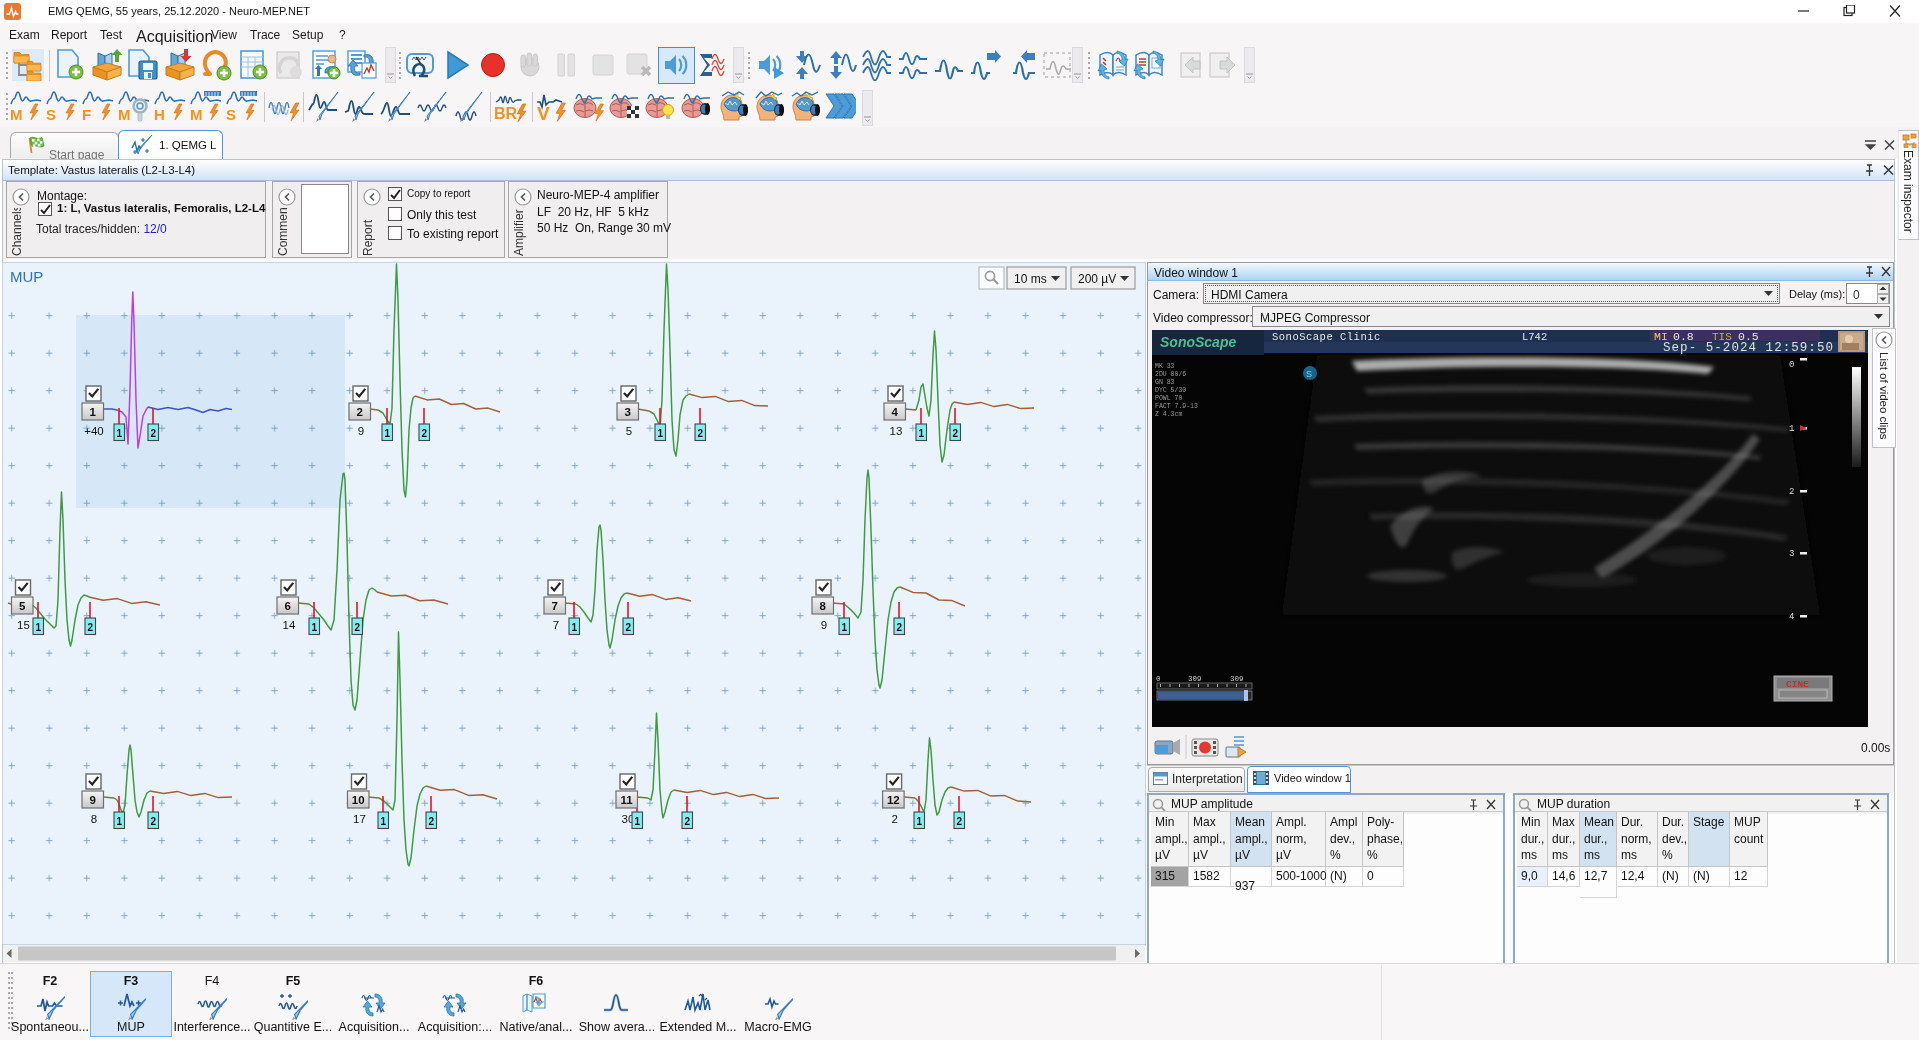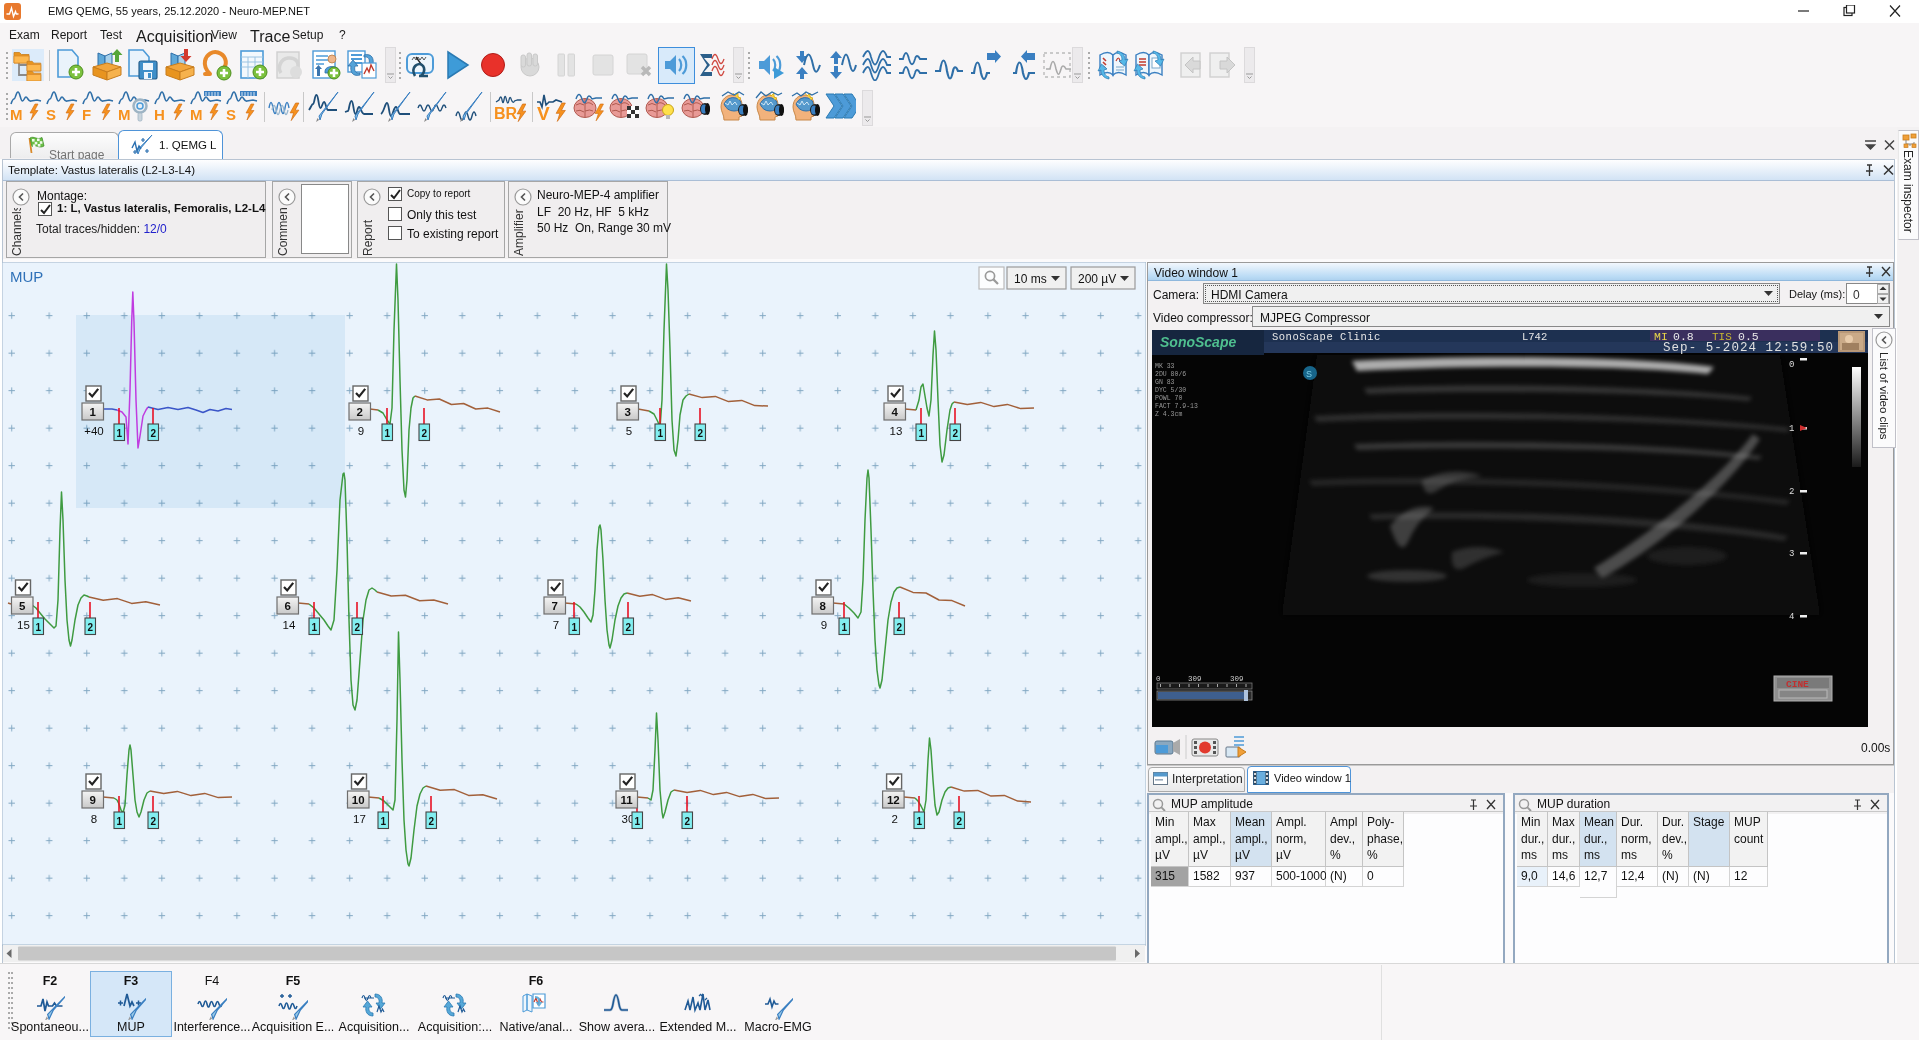--- a/index.html
+++ b/index.html
@@ -20,21 +20,21 @@
  <rect x="46" y="2.5" width="8" height="8" fill="none" stroke="#222" stroke-width="1.2"></rect>
  <rect x="48.5" y="0" width="8" height="8" fill="#fff" stroke="#222" stroke-width="1.2"></rect>
  <path d="M92 0.5 L102 11.5 M102 0.5 L92 11.5" stroke="#222" stroke-width="1.2"></path>
 </svg>
 <div class="abs" style="left:0;top:23px;width:1919px;height:22px;background:#f7f5f6"></div>
 <div class="t" style="left:9px;top:28px;font-size:12px;color:#1a1a1a">Exam</div>
 <div class="t" style="left:51px;top:28px;font-size:12px;color:#1a1a1a">Report</div>
 <div class="t" style="left:100px;top:28px;font-size:12px;color:#1a1a1a">Test</div>
 <div class="t" style="left:136px;top:28px;font-size:16px;color:#1a1a1a">Acquisition</div>
 <div class="t" style="left:211px;top:28px;font-size:12px;color:#1a1a1a">View</div>
-<div class="t" style="left:250px;top:28px;font-size:16px;color:#1a1a1a">Trace</div>
+<div class="t" style="left:250px;top:28px;font-size:12px;color:#1a1a1a">Trace</div>
 <div class="t" style="left:292px;top:28px;font-size:12px;color:#1a1a1a">Setup</div>
 <div class="t" style="left:339px;top:28px;font-size:12px;color:#1a1a1a">?</div>
 <div class="abs" style="left:0;top:45px;width:1919px;height:41px;background:#f7f5f6"></div>
 <div class="abs" style="left:0;top:86px;width:1919px;height:41px;background:#f7f5f6"></div>
 <div class="abs" style="left:0;top:127px;width:1919px;height:32px;background:#f4f2f3"></div>
 <div class="abs" style="left:6px;top:52px;width:2px;height:28px;background-image:repeating-linear-gradient(#aaa 0 2px,transparent 2px 5px)"></div>
 <svg class="abs" style="left:12px;top:49px" width="32" height="32" viewBox="0 0 32 32">
     <rect x="-4" y="-4" width="40" height="40" fill="#dcebfa"></rect>
     <rect x="-3" y="-3" width="38" height="38" fill="none" stroke="#3d8edc" stroke-width="2"></rect>
     <path d="M7 13 L7 26 L16 26 M7 16 L16 16" stroke="#8a8a8a" stroke-width="1.8" fill="none"></path>
@@ -873,21 +873,21 @@
   </svg>
 <div class="abs" style="left:1149px;top:811px;width:354px;height:1px;background:#c8c8c8"></div>
 <div class="abs" style="left:1151px;top:812px;width:38px;height:55px;background:#f2f2f2;border-right:1px solid #c4c4c4;border-bottom:1px solid #c4c4c4;font-size:12px;color:#111;padding:2px 0 0 4px;line-height:16.5px">Min<br>ampl.,<br>µV</div>
 <div class="abs" style="left:1189px;top:812px;width:42px;height:55px;background:#f2f2f2;border-right:1px solid #c4c4c4;border-bottom:1px solid #c4c4c4;font-size:12px;color:#111;padding:2px 0 0 4px;line-height:16.5px">Max<br>ampl.,<br>µV</div>
 <div class="abs" style="left:1231px;top:812px;width:41px;height:55px;background:#d3e2f0;border-right:1px solid #c4c4c4;border-bottom:1px solid #c4c4c4;font-size:12px;color:#111;padding:2px 0 0 4px;line-height:16.5px">Mean<br>ampl.,<br>µV</div>
 <div class="abs" style="left:1272px;top:812px;width:54px;height:55px;background:#f2f2f2;border-right:1px solid #c4c4c4;border-bottom:1px solid #c4c4c4;font-size:12px;color:#111;padding:2px 0 0 4px;line-height:16.5px">Ampl.<br>norm,<br>µV</div>
 <div class="abs" style="left:1326px;top:812px;width:37px;height:55px;background:#f2f2f2;border-right:1px solid #c4c4c4;border-bottom:1px solid #c4c4c4;font-size:12px;color:#111;padding:2px 0 0 4px;line-height:16.5px">Ampl<br>dev.,<br>%</div>
 <div class="abs" style="left:1363px;top:812px;width:41px;height:55px;background:#f2f2f2;border-right:1px solid #c4c4c4;border-bottom:1px solid #c4c4c4;font-size:12px;color:#111;padding:2px 0 0 4px;line-height:16.5px">Poly-<br>phase,<br>%</div>
 <div class="abs" style="left:1151px;top:867px;width:38px;height:20px;background:#a3a3a3;border-right:1px solid #d4d4d4;border-bottom:1px solid #d4d4d4;font-size:12px;color:#111;padding:2px 0 0 4px;white-space:nowrap">315</div>
 <div class="abs" style="left:1189px;top:867px;width:42px;height:20px;background:#fdfdfe;border-right:1px solid #d4d4d4;border-bottom:1px solid #d4d4d4;font-size:12px;color:#111;padding:2px 0 0 4px;white-space:nowrap">1582</div>
-<div class="abs" style="left:1231px;top:867px;width:41px;height:20px;background:#fdfdfe;border-right:1px solid #d4d4d4;border-bottom:1px solid #d4d4d4;font-size:12px;color:#111;padding:2px 0 0 4px;white-space:nowrap">937</div>
+<div class="abs" style="left:1231px;top:867px;width:41px;height:20px;background:#fdfdfe;border-right:1px solid #d4d4d4;border-bottom:1px solid #d4d4d4;font-size:12px;color:#111;padding:12px 0 0 4px;white-space:nowrap">937</div>
 <div class="abs" style="left:1272px;top:867px;width:54px;height:20px;background:#fdfdfe;border-right:1px solid #d4d4d4;border-bottom:1px solid #d4d4d4;font-size:12px;color:#111;padding:2px 0 0 4px;white-space:nowrap">500-1000</div>
 <div class="abs" style="left:1326px;top:867px;width:37px;height:20px;background:#fdfdfe;border-right:1px solid #d4d4d4;border-bottom:1px solid #d4d4d4;font-size:12px;color:#111;padding:2px 0 0 4px;white-space:nowrap">(N)</div>
 <div class="abs" style="left:1363px;top:867px;width:41px;height:20px;background:#fdfdfe;border-right:1px solid #d4d4d4;border-bottom:1px solid #d4d4d4;font-size:12px;color:#111;padding:2px 0 0 4px;white-space:nowrap">0</div>
 <div class="abs" style="left:1513px;top:793px;width:376px;height:172px;background:#fdfdfe;border:2px solid #93a8c0"></div>
 <div class="abs" style="left:1515px;top:795px;width:372px;height:19px;background:#f2f1f2"></div>
 <svg class="abs" style="left:1518px;top:798px" width="14" height="14">
     <circle cx="6" cy="6" r="4.5" fill="none" stroke="#999" stroke-width="1.5"></circle>
     <line x1="9.2" y1="9.2" x2="13" y2="13" stroke="#999" stroke-width="1.8"></line>
   </svg>
 <div class="t" style="left:1537px;top:797px;font-size:12px;color:#111">MUP duration</div>
@@ -951,21 +951,21 @@
 <div class="t" style="left:212px;top:1020px;font-size:12.5px;color:#111;transform:translateX(-50%)">Interference...</div>
 <div class="t" style="left:293px;top:974px;font-size:12.5px;font-weight:bold;color:#111;transform:translateX(-50%)">F5</div>
 <svg class="abs" style="left:278px;top:990px" width="30" height="30" viewBox="0 0 30 30">
     <path d="M2 6 h4 m-2 -2 v4 m6 -2 h4 m-2 -2 v4" stroke="#1f5a96" stroke-width="1.4"></path>
     <path d="M1 16 q1.5 -5 3 0 q1.5 5 3 0 q1.5 -6 3 0 q1.5 6 3 0 q1.5 -5 3 0 q1.5 5 3 0" stroke="#1f5a96" stroke-width="1.6" fill="none"></path>
     <g transform="translate(10,2) scale(0.95)">
       <path d="M29 1 L13 19 l-4.5 9.5 l-1.5 -5 z" fill="#9ccbe8" stroke="#3a7fc1" stroke-width="1.3"></path>
       <path d="M7.5 28 l-3.5 2.5 2 -4.8 z" fill="#999"></path>
     </g>
   </svg>
-<div class="t" style="left:293px;top:1020px;font-size:12.5px;color:#111;transform:translateX(-50%)">Acquisition E...</div>
+<div class="t" style="left:293px;top:1020px;font-size:12.5px;color:#111;transform:translateX(-50%)">Quantitive E...</div>
 <svg class="abs" style="left:359px;top:990px" width="30" height="30" viewBox="0 0 30 30">
     <path d="M3 8 q1.5 -5 3 0 q1.5 5 3 0 q1.5 -5 3 0 M5 8 h10" stroke="#1f5a96" stroke-width="1.2" fill="none"></path>
     <path d="M16 4 c6 0 8 5 7 9 l3 0 -4.5 6 -4.5 -6 3 0 c0.5 -3 -0.5 -6 -4 -6 z" fill="#56a8d8" stroke="#2a7ab3" stroke-width="0.8"></path>
     <path d="M14 26 c-6 0 -8 -5 -7 -9 l-3 0 4.5 -6 4.5 6 -3 0 c-0.5 3 0.5 6 4 6 z" fill="#56a8d8" stroke="#2a7ab3" stroke-width="0.8"></path>
     <path d="M18 22 l2 -6 2 6 1.5 -3 1.5 3" stroke="#1f5a96" stroke-width="1.2" fill="none"></path>
   </svg>
 <div class="t" style="left:374px;top:1020px;font-size:12.5px;color:#111;transform:translateX(-50%)">Acquisition...</div>
 <svg class="abs" style="left:440px;top:990px" width="30" height="30" viewBox="0 0 30 30">
     <path d="M3 8 q1.5 -5 3 0 q1.5 5 3 0 q1.5 -5 3 0 M5 8 h10" stroke="#1f5a96" stroke-width="1.2" fill="none"></path>
     <path d="M16 4 c6 0 8 5 7 9 l3 0 -4.5 6 -4.5 -6 3 0 c0.5 -3 -0.5 -6 -4 -6 z" fill="#56a8d8" stroke="#2a7ab3" stroke-width="0.8"></path>

